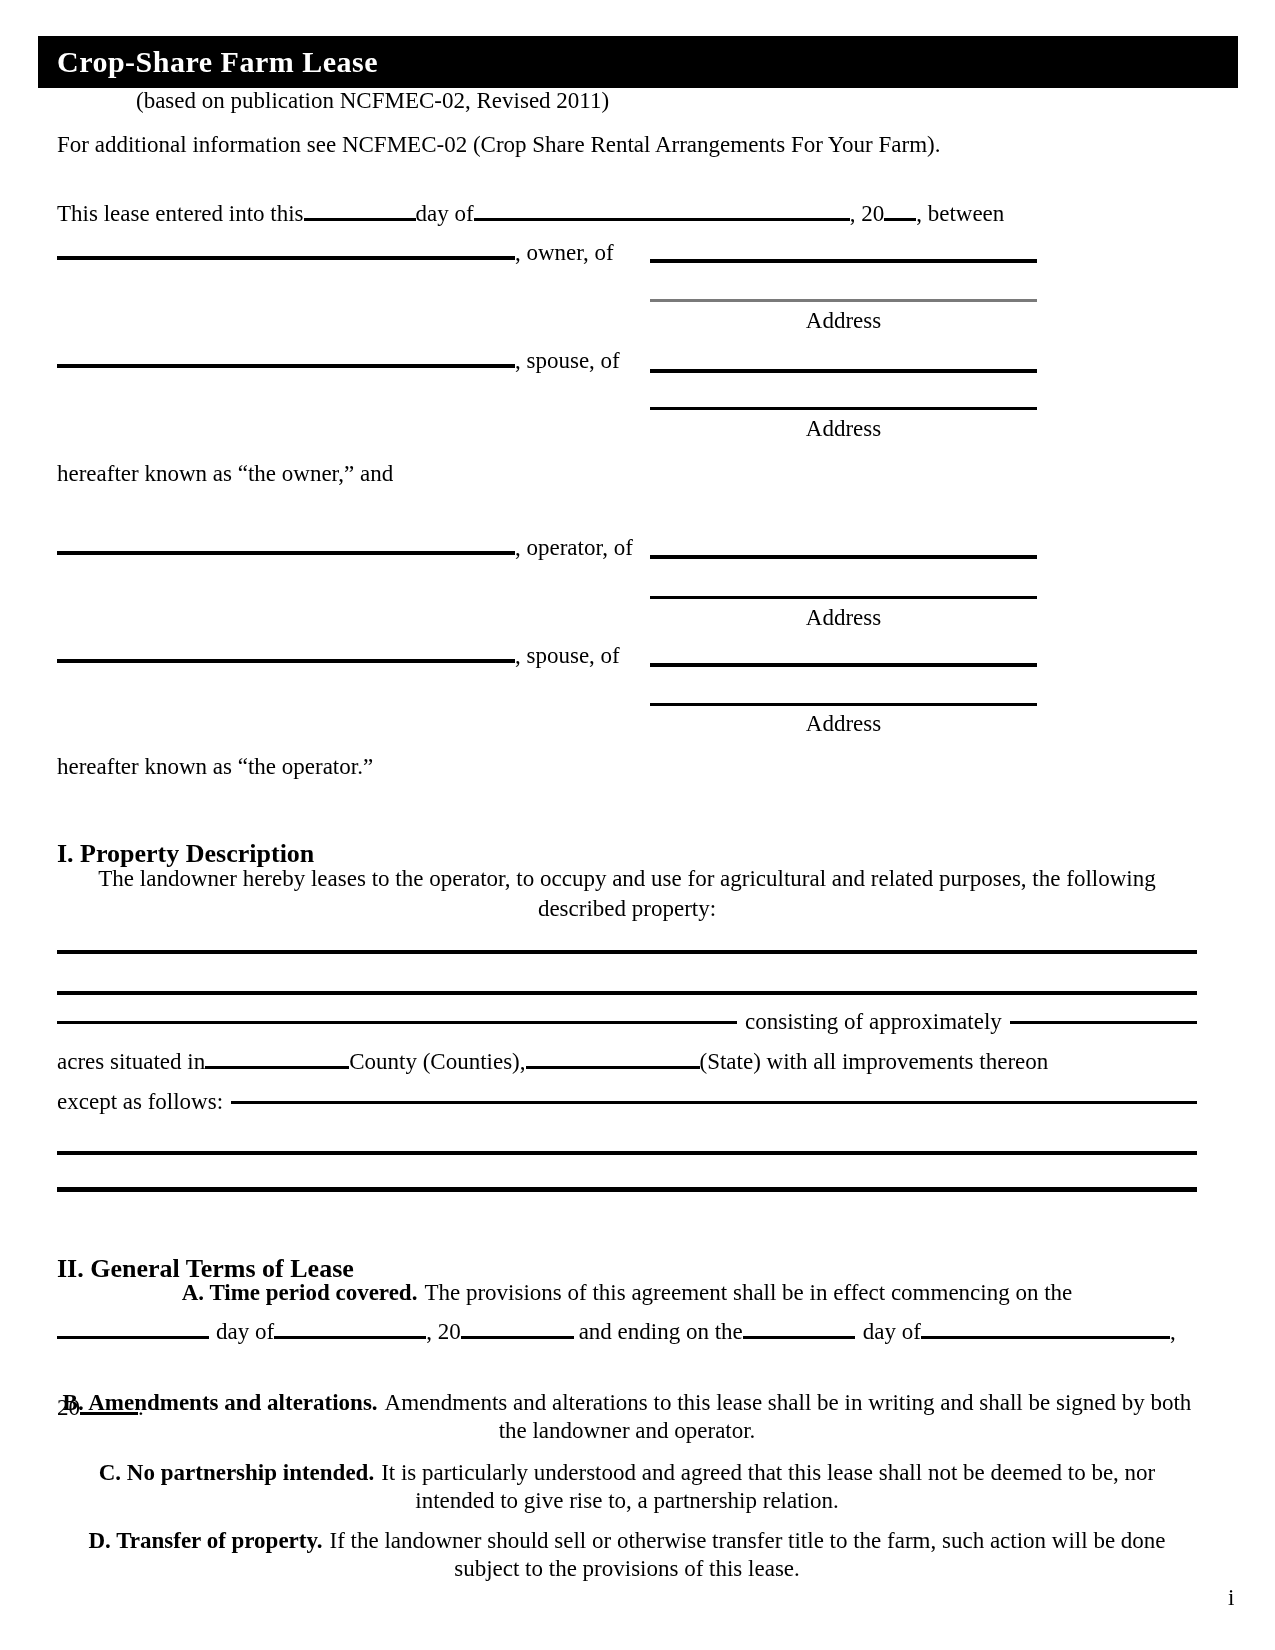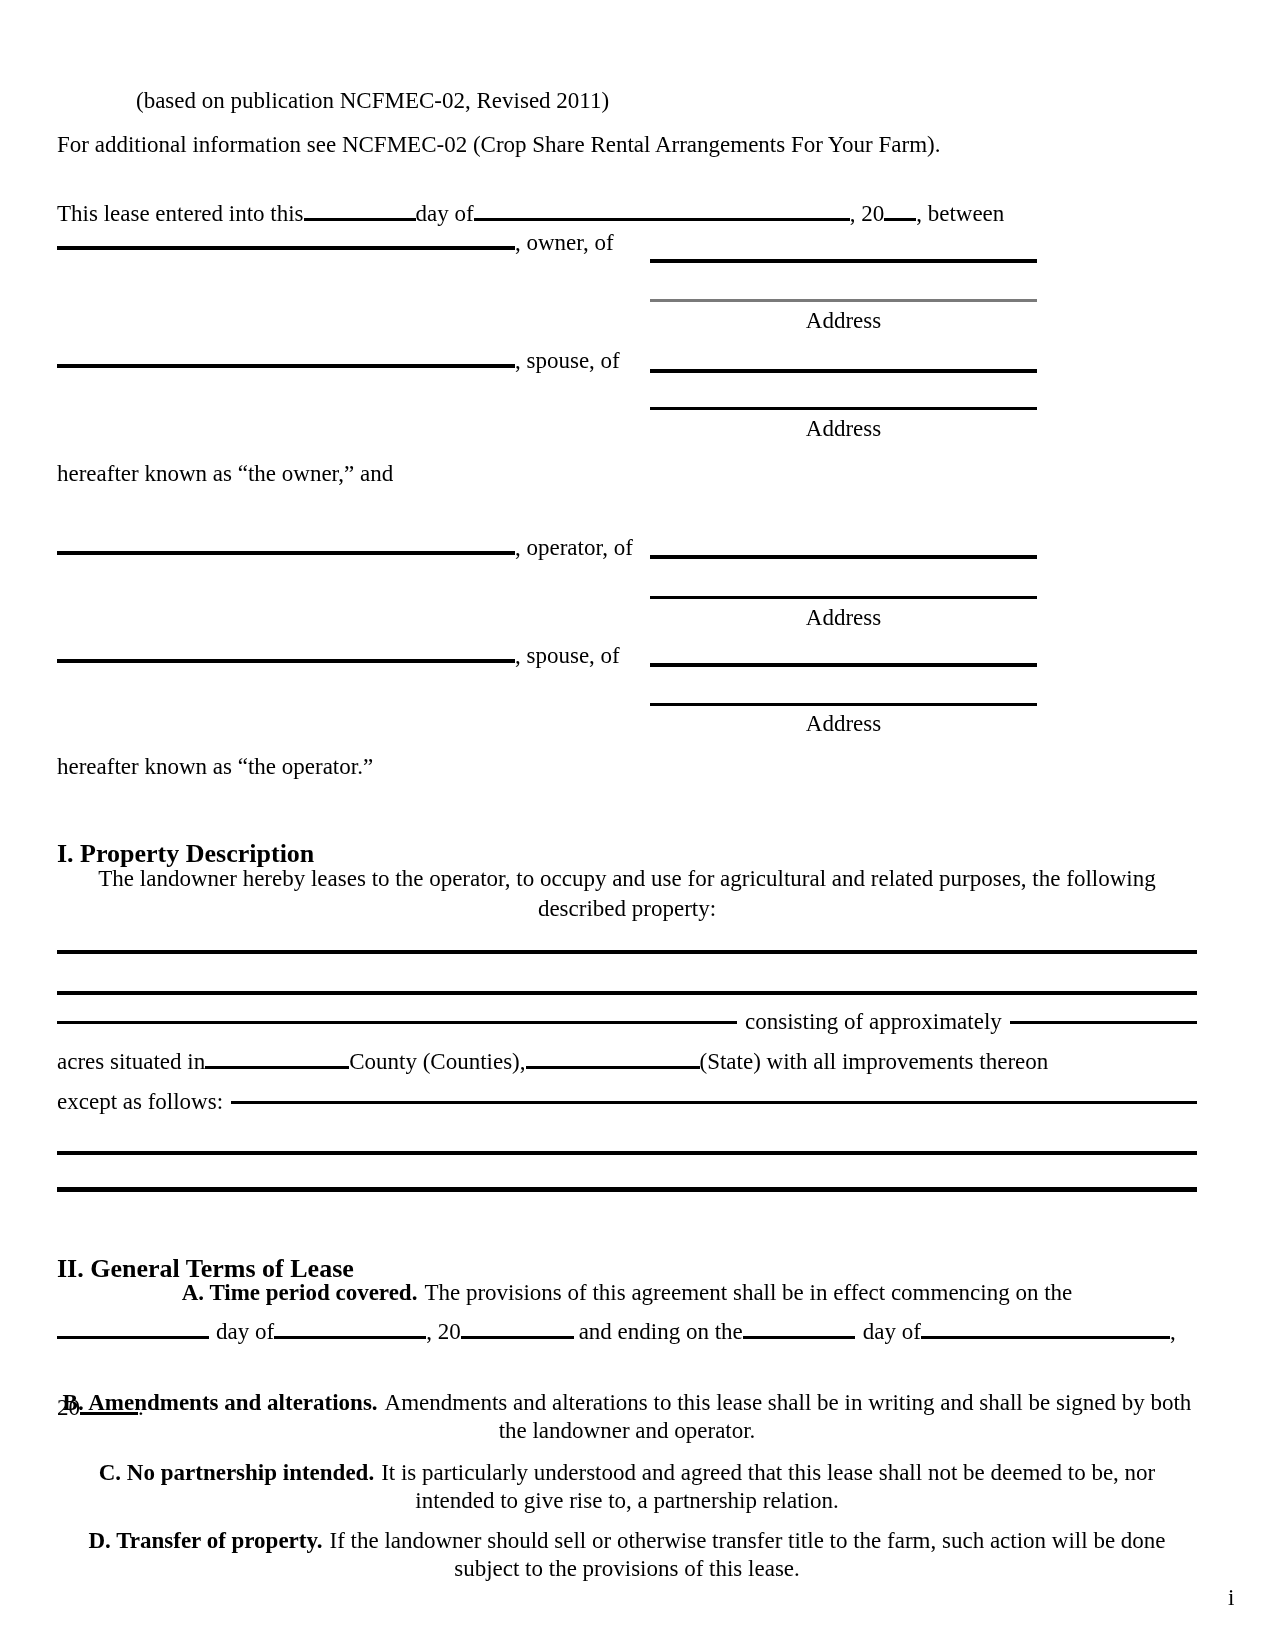--- a/index.html
+++ b/index.html
@@ -31,29 +31,32 @@
   .rgap8{margin-right:8px;}
   .flexrow{display:flex;align-items:center;width:1140px;white-space:nowrap;}
   .fill{flex:1;}
   .pagenum{position:absolute;left:1228px;font-size:23px;}
 </style>
 </head>
 <body>
 
 <div class="page">
 
+  <div class="titlebar">
+    <span>Crop-Share Farm Lease</span>
+  </div>
   <div class="row" style="left:136px;top:88px;">(based on publication NCFMEC-02, Revised 2011)</div>
 
   <div class="row" style="top:132px;">For additional information see NCFMEC-02 (Crop Share Rental Arrangements For Your Farm).</div>
 
   <div class="row" style="top:201px;">
     <span>This lease entered into this</span><span class="bl" style="width:112px;"></span><span>day of</span><span class="bl" style="width:376px;"></span><span>, 20</span><span class="bl" style="width:32px;"></span><span>, between</span>
   </div>
 
-  <div class="row" style="top:230px;">
+  <div class="row" style="top:240px;">
     <span class="bl name" style="width:458px;"></span><span>, owner, of</span>
   </div>
   <div class="addrline" style="top:259px;"></div>
   <div class="addrline sub gray" style="top:299px;"></div>
   <div class="addrlabel" style="top:308px;">Address</div>
 
   <div class="row" style="top:348px;">
     <span class="bl name" style="width:458px;"></span><span>, spouse, of</span>
   </div>
   <div class="addrline" style="top:369px;"></div>

